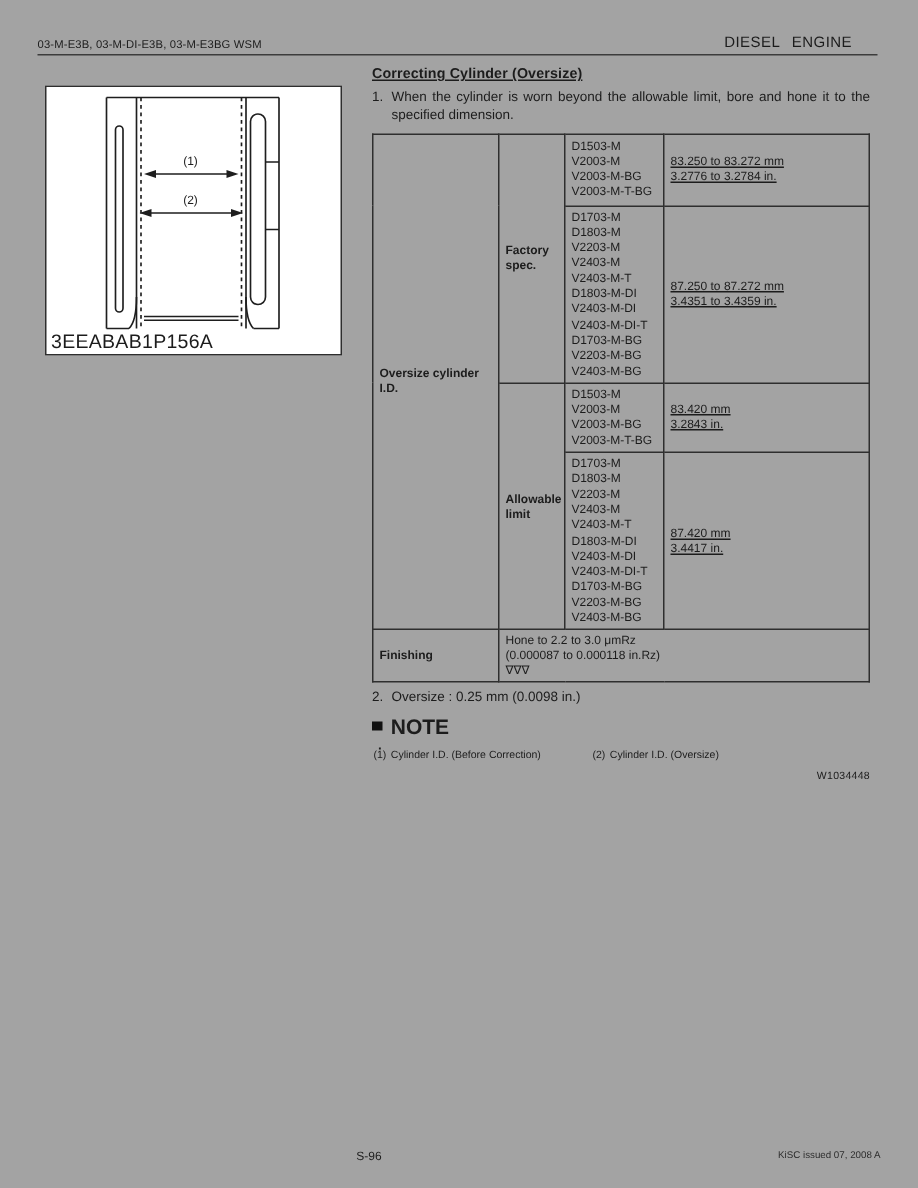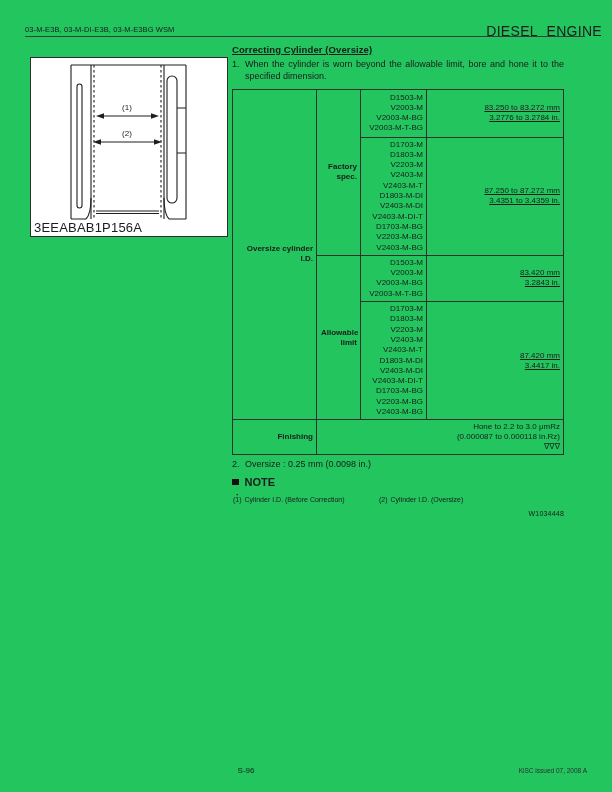--- a/index.html
+++ b/index.html
@@ -1,55 +1,54 @@
 <!DOCTYPE html>
 <html><head>
 <meta charset="utf-8">
 <style>
   * { margin:0; padding:0; box-sizing:border-box; }
   html,body { background:#e8e8e8; }
   .page {
     position:relative; width:612px; height:792px; margin:0 auto;
-    background:#22c55e; color:#1c1c1c;
+    background:#a3a3a3; color:#1c1c1c;
     font-family:"Liberation Sans", sans-serif;
     overflow:hidden;
   }
   
   .hdr-left  { position:absolute; left:25px; top:25px; font-size:7.5px; letter-spacing:0.1px; }
-  .hdr-right { position:absolute; right:10px; top:23px; font-size:14px; word-spacing:5px; letter-spacing:0.3px;text-align:right; }
+  .hdr-right { position:absolute; right:44px; top:23px; font-size:10px; word-spacing:5px; letter-spacing:0.3px;text-align:right; }
   .hdr-rule  { position:absolute; left:25px; top:36px; width:560px; height:0; border-top:1.5px solid #3c3c3c; }
   
   .figure-box {
     position:absolute; left:30px; top:57px; width:198px; height:180px;
     border:1.5px solid #2e2e2e; background:#fff;
   }
   .figure-caption { position:absolute; left:3px; bottom:1px; font-size:13px; letter-spacing:0.2px; }
   .figure-box svg { position:absolute; left:0; top:0; }
   
-  .col { position:absolute; left:232px; top:44px; width:332px; }
+  .col { position:absolute; left:248px; top:44px; width:332px; }
   .sec-title { font-size:9.5px; font-weight:bold; text-decoration:underline; margin-bottom:4px; letter-spacing:0.1px; }
   .step { position:relative; padding-left:13px; font-size:9px; line-height:11.8px; }
   .just { text-align:justify; }
   .step .num { position:absolute; left:0; top:0; }
   
   table.spec { border-collapse:collapse; table-layout:fixed; width:331px; margin-top:6px; }
   table.spec td {
     border:1px solid #2e2e2e; font-size:8px; vertical-align:middle;
     padding:2px 3px 2px 4px;
-    text-align:right;
   }
   .c1 { width:84px; } .c2 { width:44px; } .c3 { width:66px; } .c4 { width:137px; }
   td.models { line-height:10.3px; white-space:pre-line; }
   td.val    { line-height:10px;  white-space:pre-line;text-decoration:underline; }
   td.lbl    { line-height:10px;font-weight:bold; }
   td.finval { line-height:10px; white-space:pre-line; padding-left:4px; }
   tr.r1 { height:48px; } tr.r2 { height:116px; } tr.r3 { height:44px; } tr.r4 { height:113px; } tr.r5 { height:34px; }
   
   .step2 { margin-top:4px; }
-  .note-head { display:flex; align-items:center; margin-top:5px; font-size:11px; font-weight:bold; }
+  .note-head { display:flex; align-items:center; margin-top:5px; font-size:14px; font-weight:bold; }
   .note-square { width:6.5px; height:6.5px; background:#111; margin-right:6px; flex:none; }
   .note-bullet { position:relative; margin-top:2px; padding-left:13px; font-size:9px; font-weight:bold; line-height:12px; text-align:justify; }
   .note-bullet .dot { position:absolute; left:4px; top:-1px; font-weight:bold; }
   .footnotes { position:relative; margin-top:8px; height:10px; font-size:7px; }
   .fn { position:absolute; top:0; white-space:nowrap; }
   .fn .fn-num { margin-right:3px; }
   .fn1 { left:1px; } .fn2 { left:147px; }
   .ref-code { text-align:right; font-size:7px; margin-top:4px; letter-spacing:0.2px; }
   
   .page-num { position:absolute; left:0; top:766px; width:492px; text-align:center; font-size:8px; }

